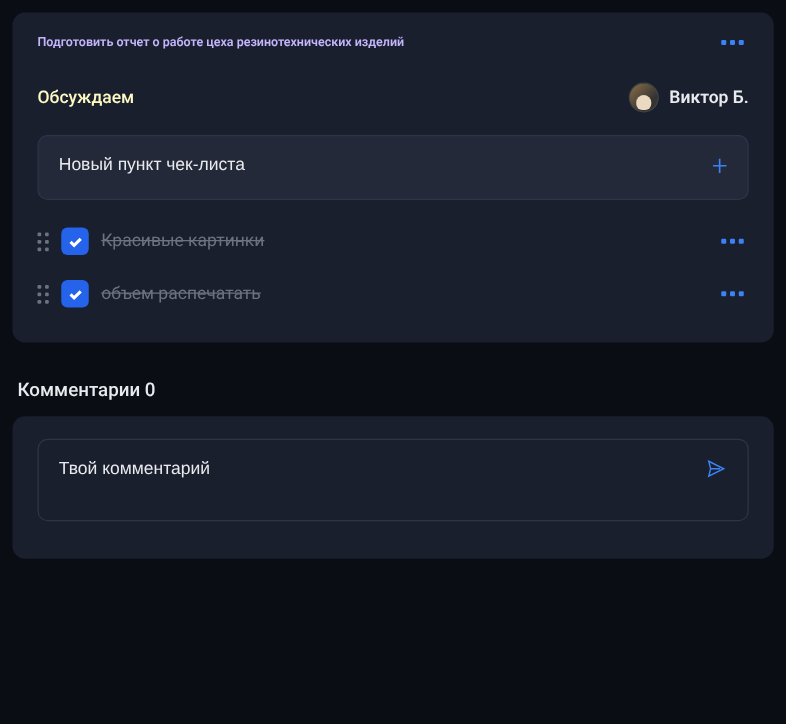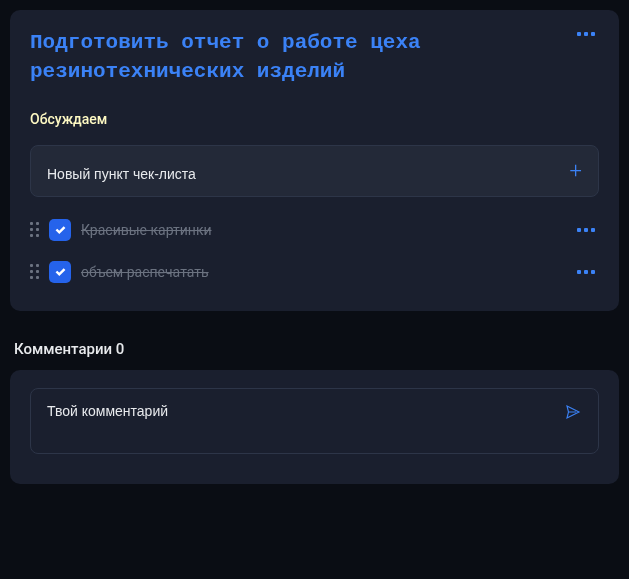--- a/index.html
+++ b/index.html
@@ -20,26 +20,25 @@
       border-radius: 10px;
       padding: 18px 20px;
     }
     .header-row {
       display: flex;
       justify-content: space-between;
       align-items: flex-start;
       gap: 12px;
     }
     .title {
-      font-size: 21px;
+      font-size: 10px;
       font-weight: 600;
       line-height: 1.4;
-      color: #3b82f6;
+      color: #c4b5fd;
       flex: 1;
-      font-family: Liberation Mono, monospace;
     }
     .dots {
       color: #3b82f6;
       display: flex;
       gap: 3px;
       padding: 4px;
       cursor: pointer;
       flex-shrink: 0;
     }
     .dots span {
@@ -90,21 +89,21 @@
       font-weight: 600;
       color: #e8eaed;
     }
     .new-item-row {
       background: #232938;
       border: 1px solid #2d3548;
       border-radius: 8px;
       padding: 14px 16px;
       display: flex;
       justify-content: space-between;
-      align-items: flex-end;
+      align-items: flex-start;
       margin-bottom: 12px;
     }
     .new-item-input {
       background: transparent;
       border: none;
       color: #e8eaed;
       font-size: 14px;
       font-weight: 500;
       outline: none;
       flex: 1;
@@ -221,20 +220,24 @@
     <div class="title">Подготовить отчет о работе цеха резинотехнических изделий</div>
     <div class="dots">
       <span></span>
         <span></span>
         <span></span>
     </div>
   </div>
 
   <div class="meta-row">
     <div class="status">Обсуждаем</div>
+    <div class="assignee">
+      <div class="avatar"></div>
+      <div class="assignee-name">Виктор Б.</div>
+    </div>
   </div>
 
   <div class="new-item-row">
     <input class="new-item-input" placeholder="Новый пункт чек-листа" style="">
     <div class="plus-icon">+</div>
   </div>
 
   <div class="checklist">
     <div class="check-item">
       <div class="drag-handle">

